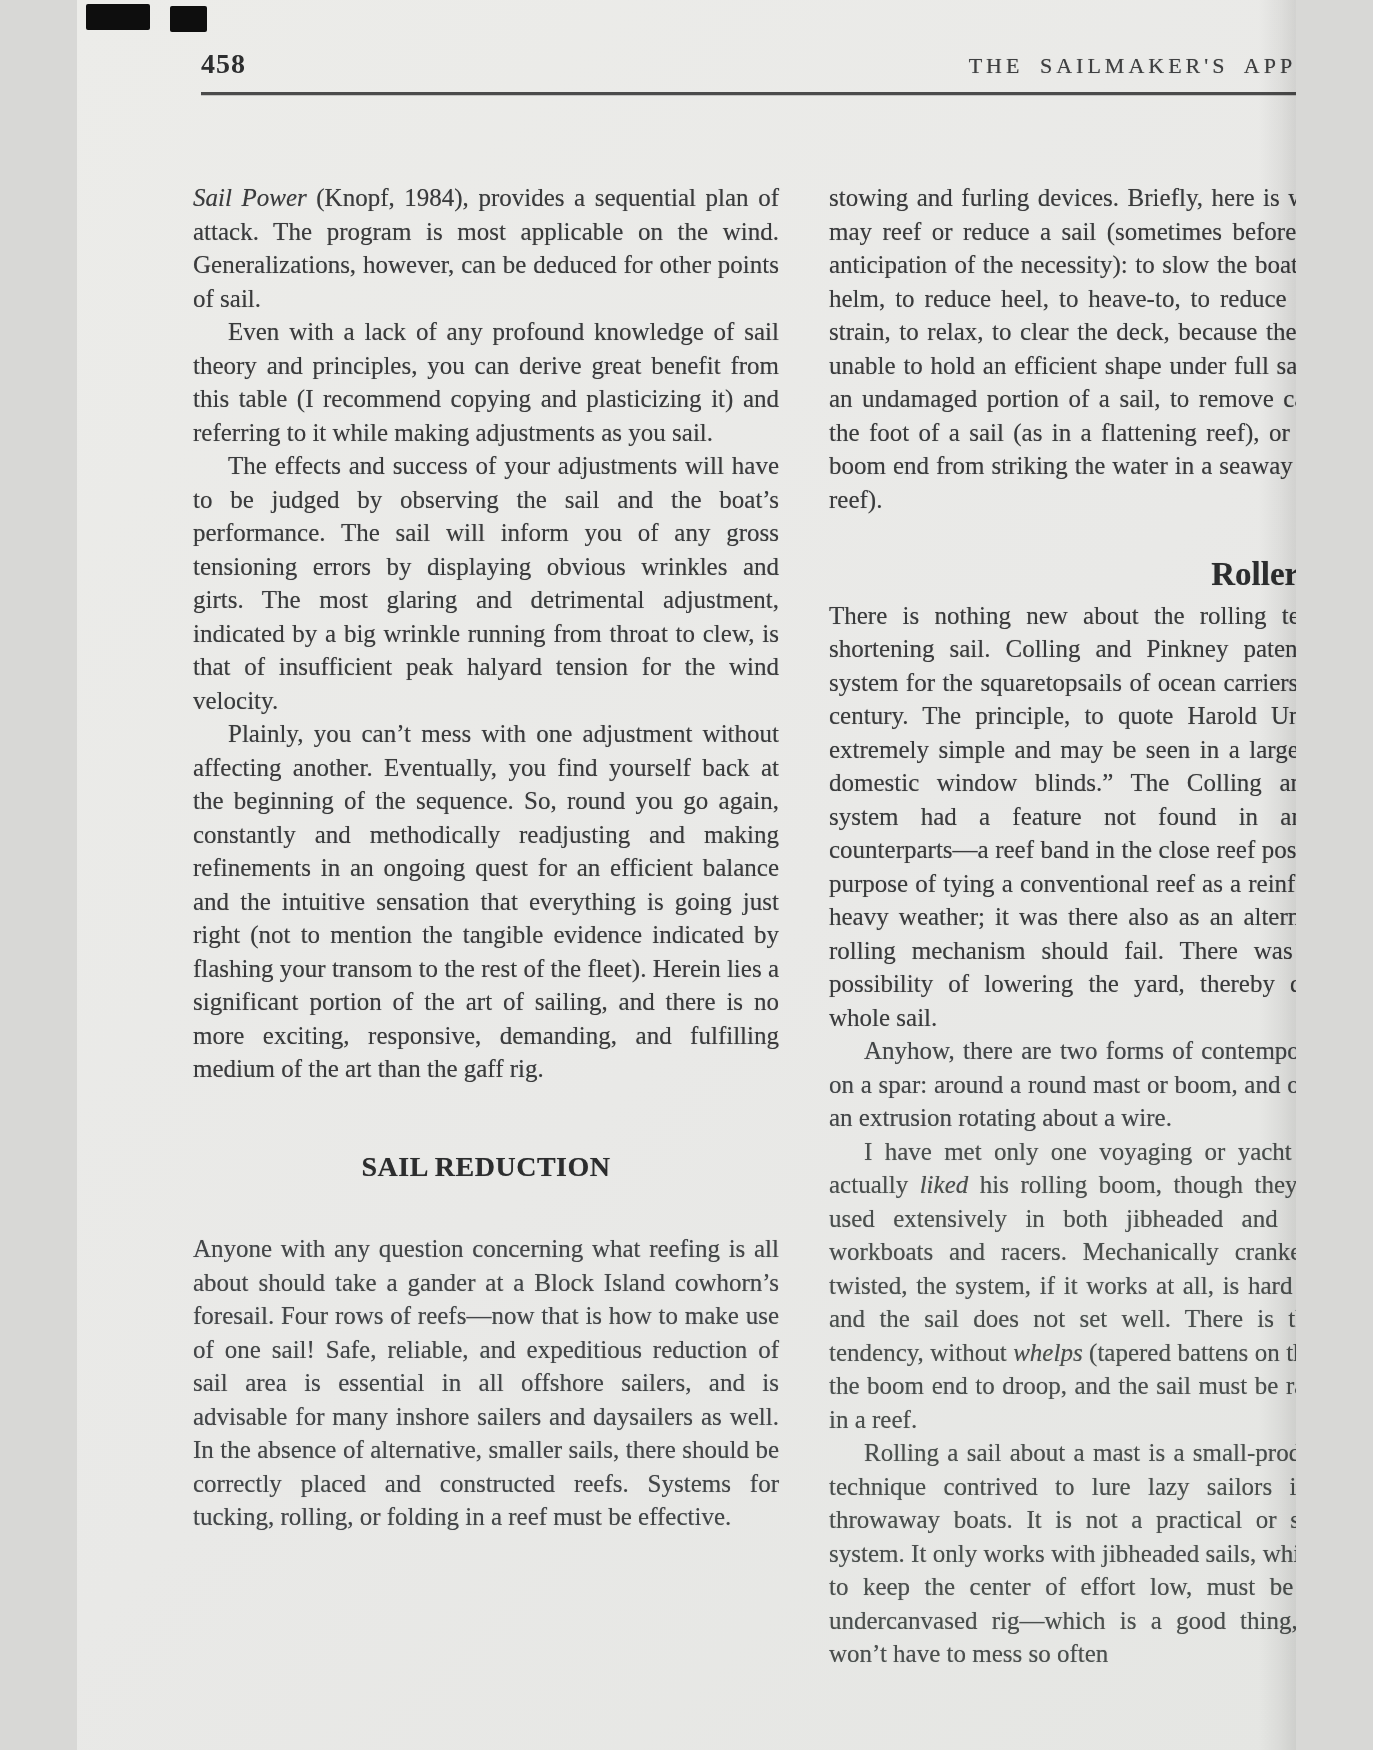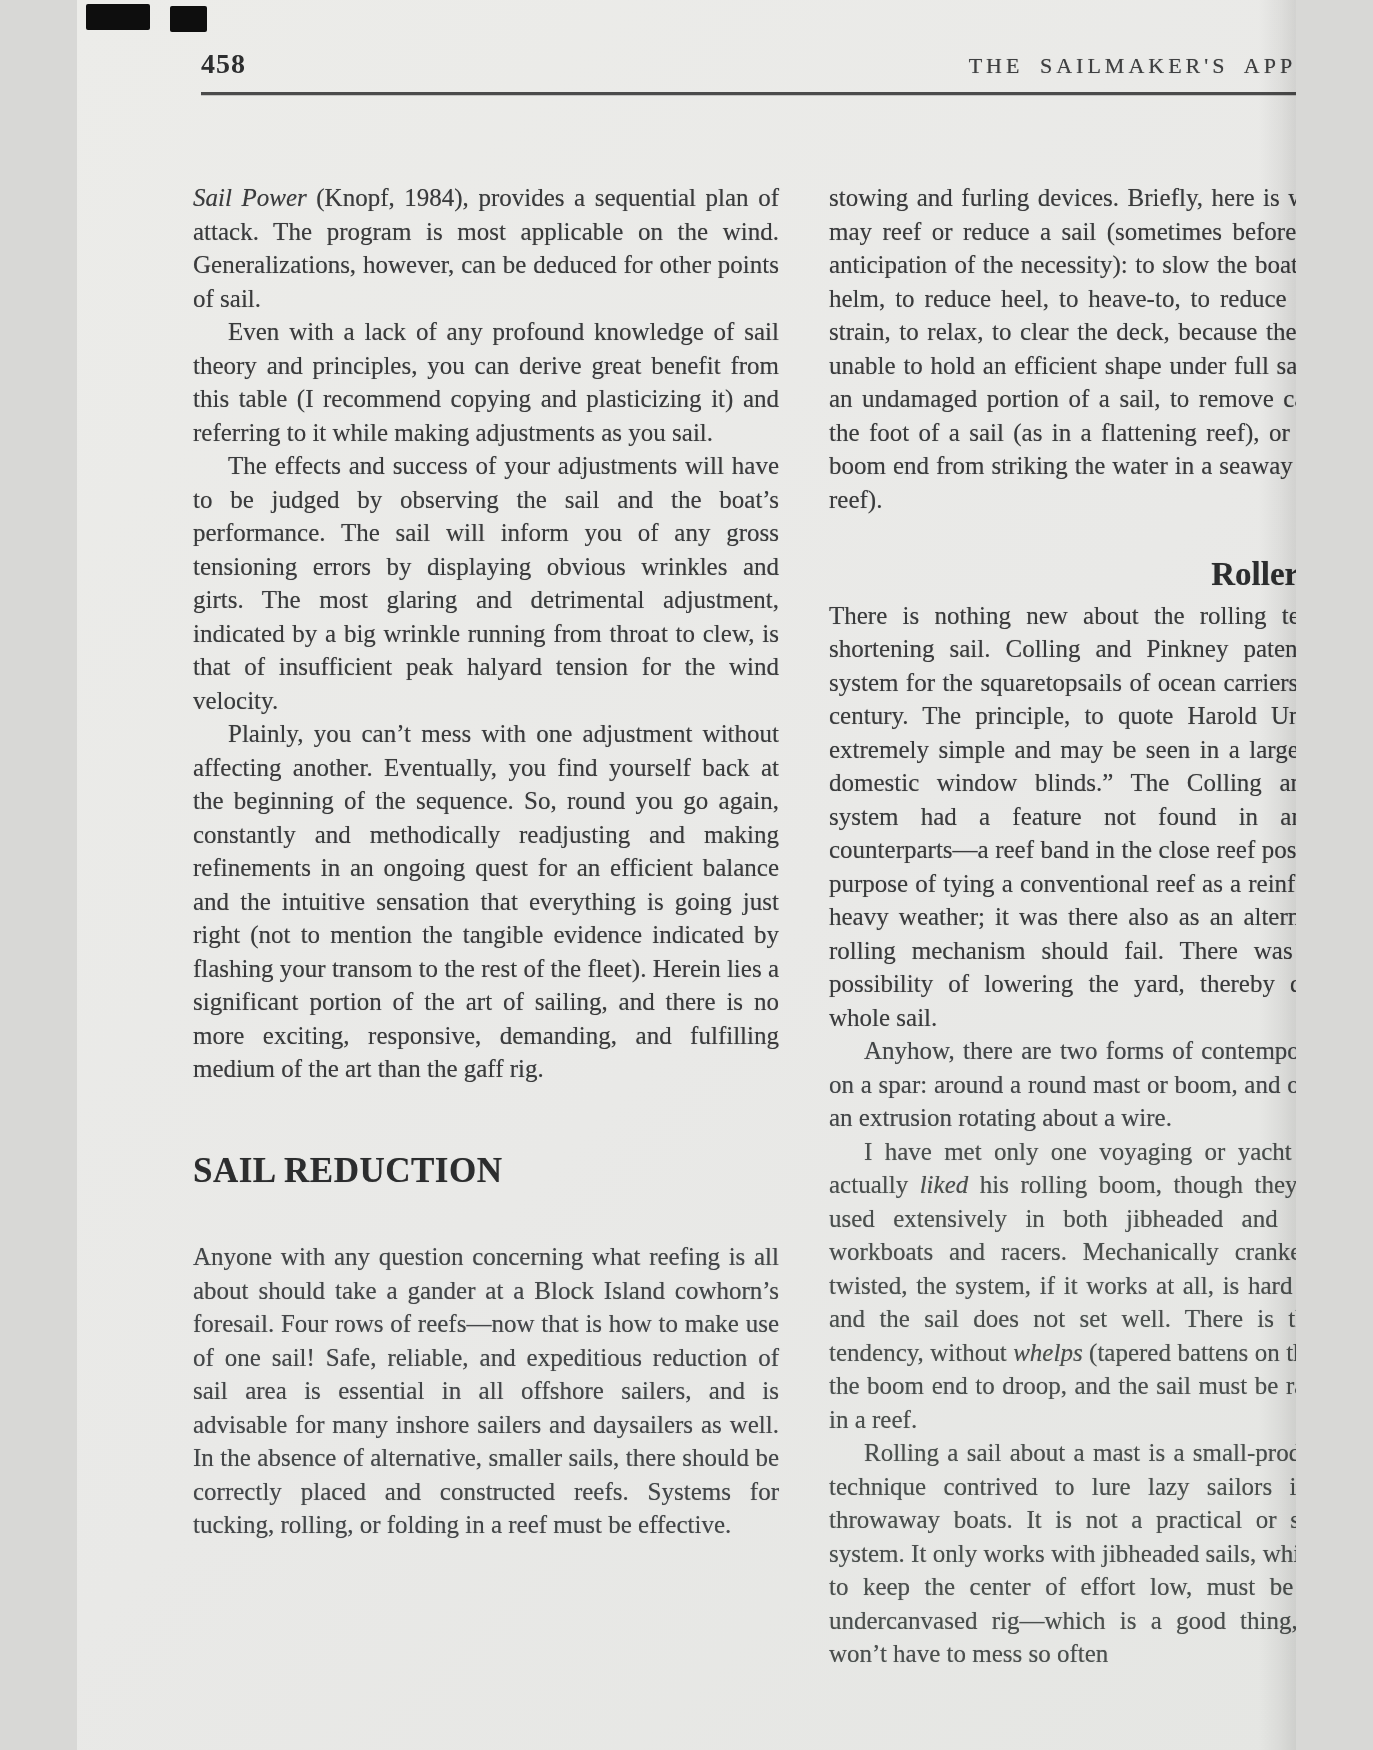--- a/index.html
+++ b/index.html
@@ -34,22 +34,22 @@
   .header-rule { margin-top: 12px; height: 3px; background: #4b4b4b; box-shadow: 0 1px 0 rgba(75,75,75,0.25); }
   
   .column { position: absolute; top: 181px; width: 586px; font-size: 25px; line-height: 33.5px; text-align: justify; }
   .column-left  { left: 116px; }
   .column-right { left: 752px; }
   .column p { margin: 0; text-shadow: 0 0 0.7px rgba(58,60,62,0.5); }
   .column p.indent { text-indent: 35px; font-family: Liberation Serif, serif; }
   .column i { font-style: italic; }
   .section-heading {
     margin: 66px 0 50px 0;
-    font-size: 35px; font-weight: 700; letter-spacing: 0.5px;
-    color: #2c2d2e; text-align: left; line-height: 1.1;
+    font-size: 28px; font-weight: 700; letter-spacing: 0.5px;
+    color: #2c2d2e; text-align: center; line-height: 1.1;
     text-shadow: 0 0 0.7px rgba(44,45,46,0.5);
   }
   .sub-heading {
     margin: 40px 0 5px 0;
     font-size: 33px; font-weight: 700;
     color: #2c2d2e; text-align: right; line-height: 1.15;
     text-shadow: 0 0 0.7px rgba(44,45,46,0.5);
   }
   
   .fade-1 { color: #434648; }

